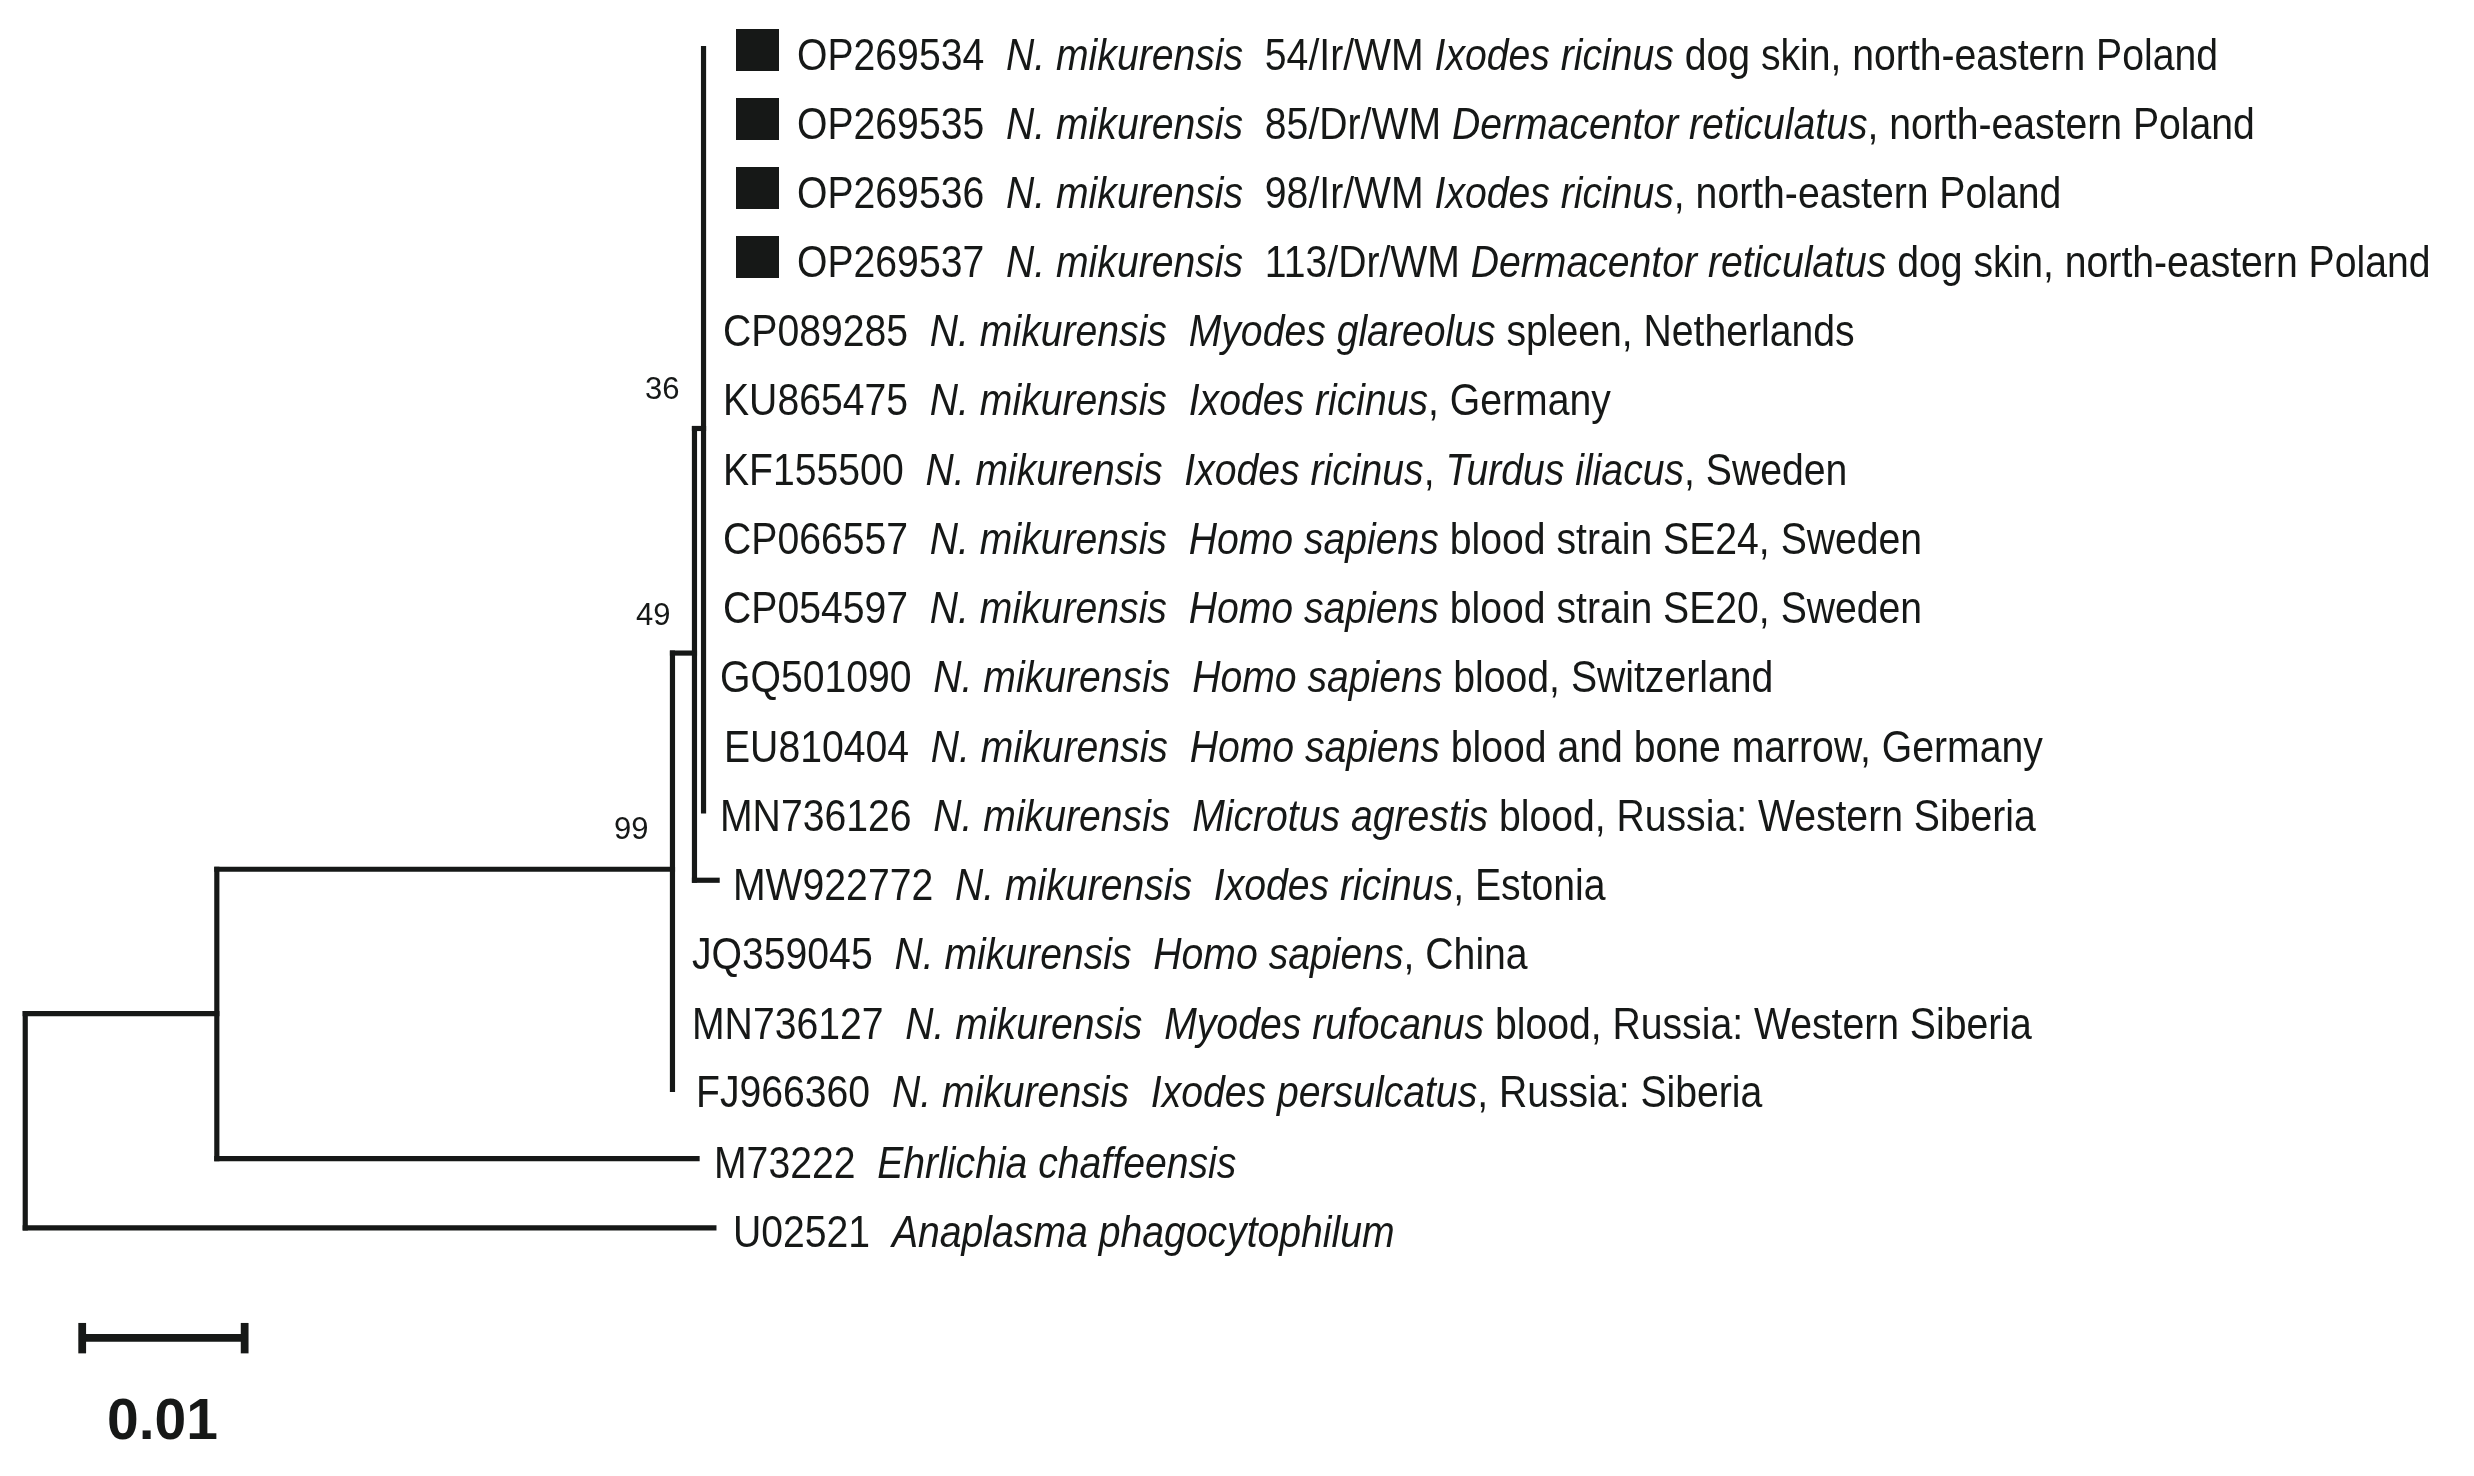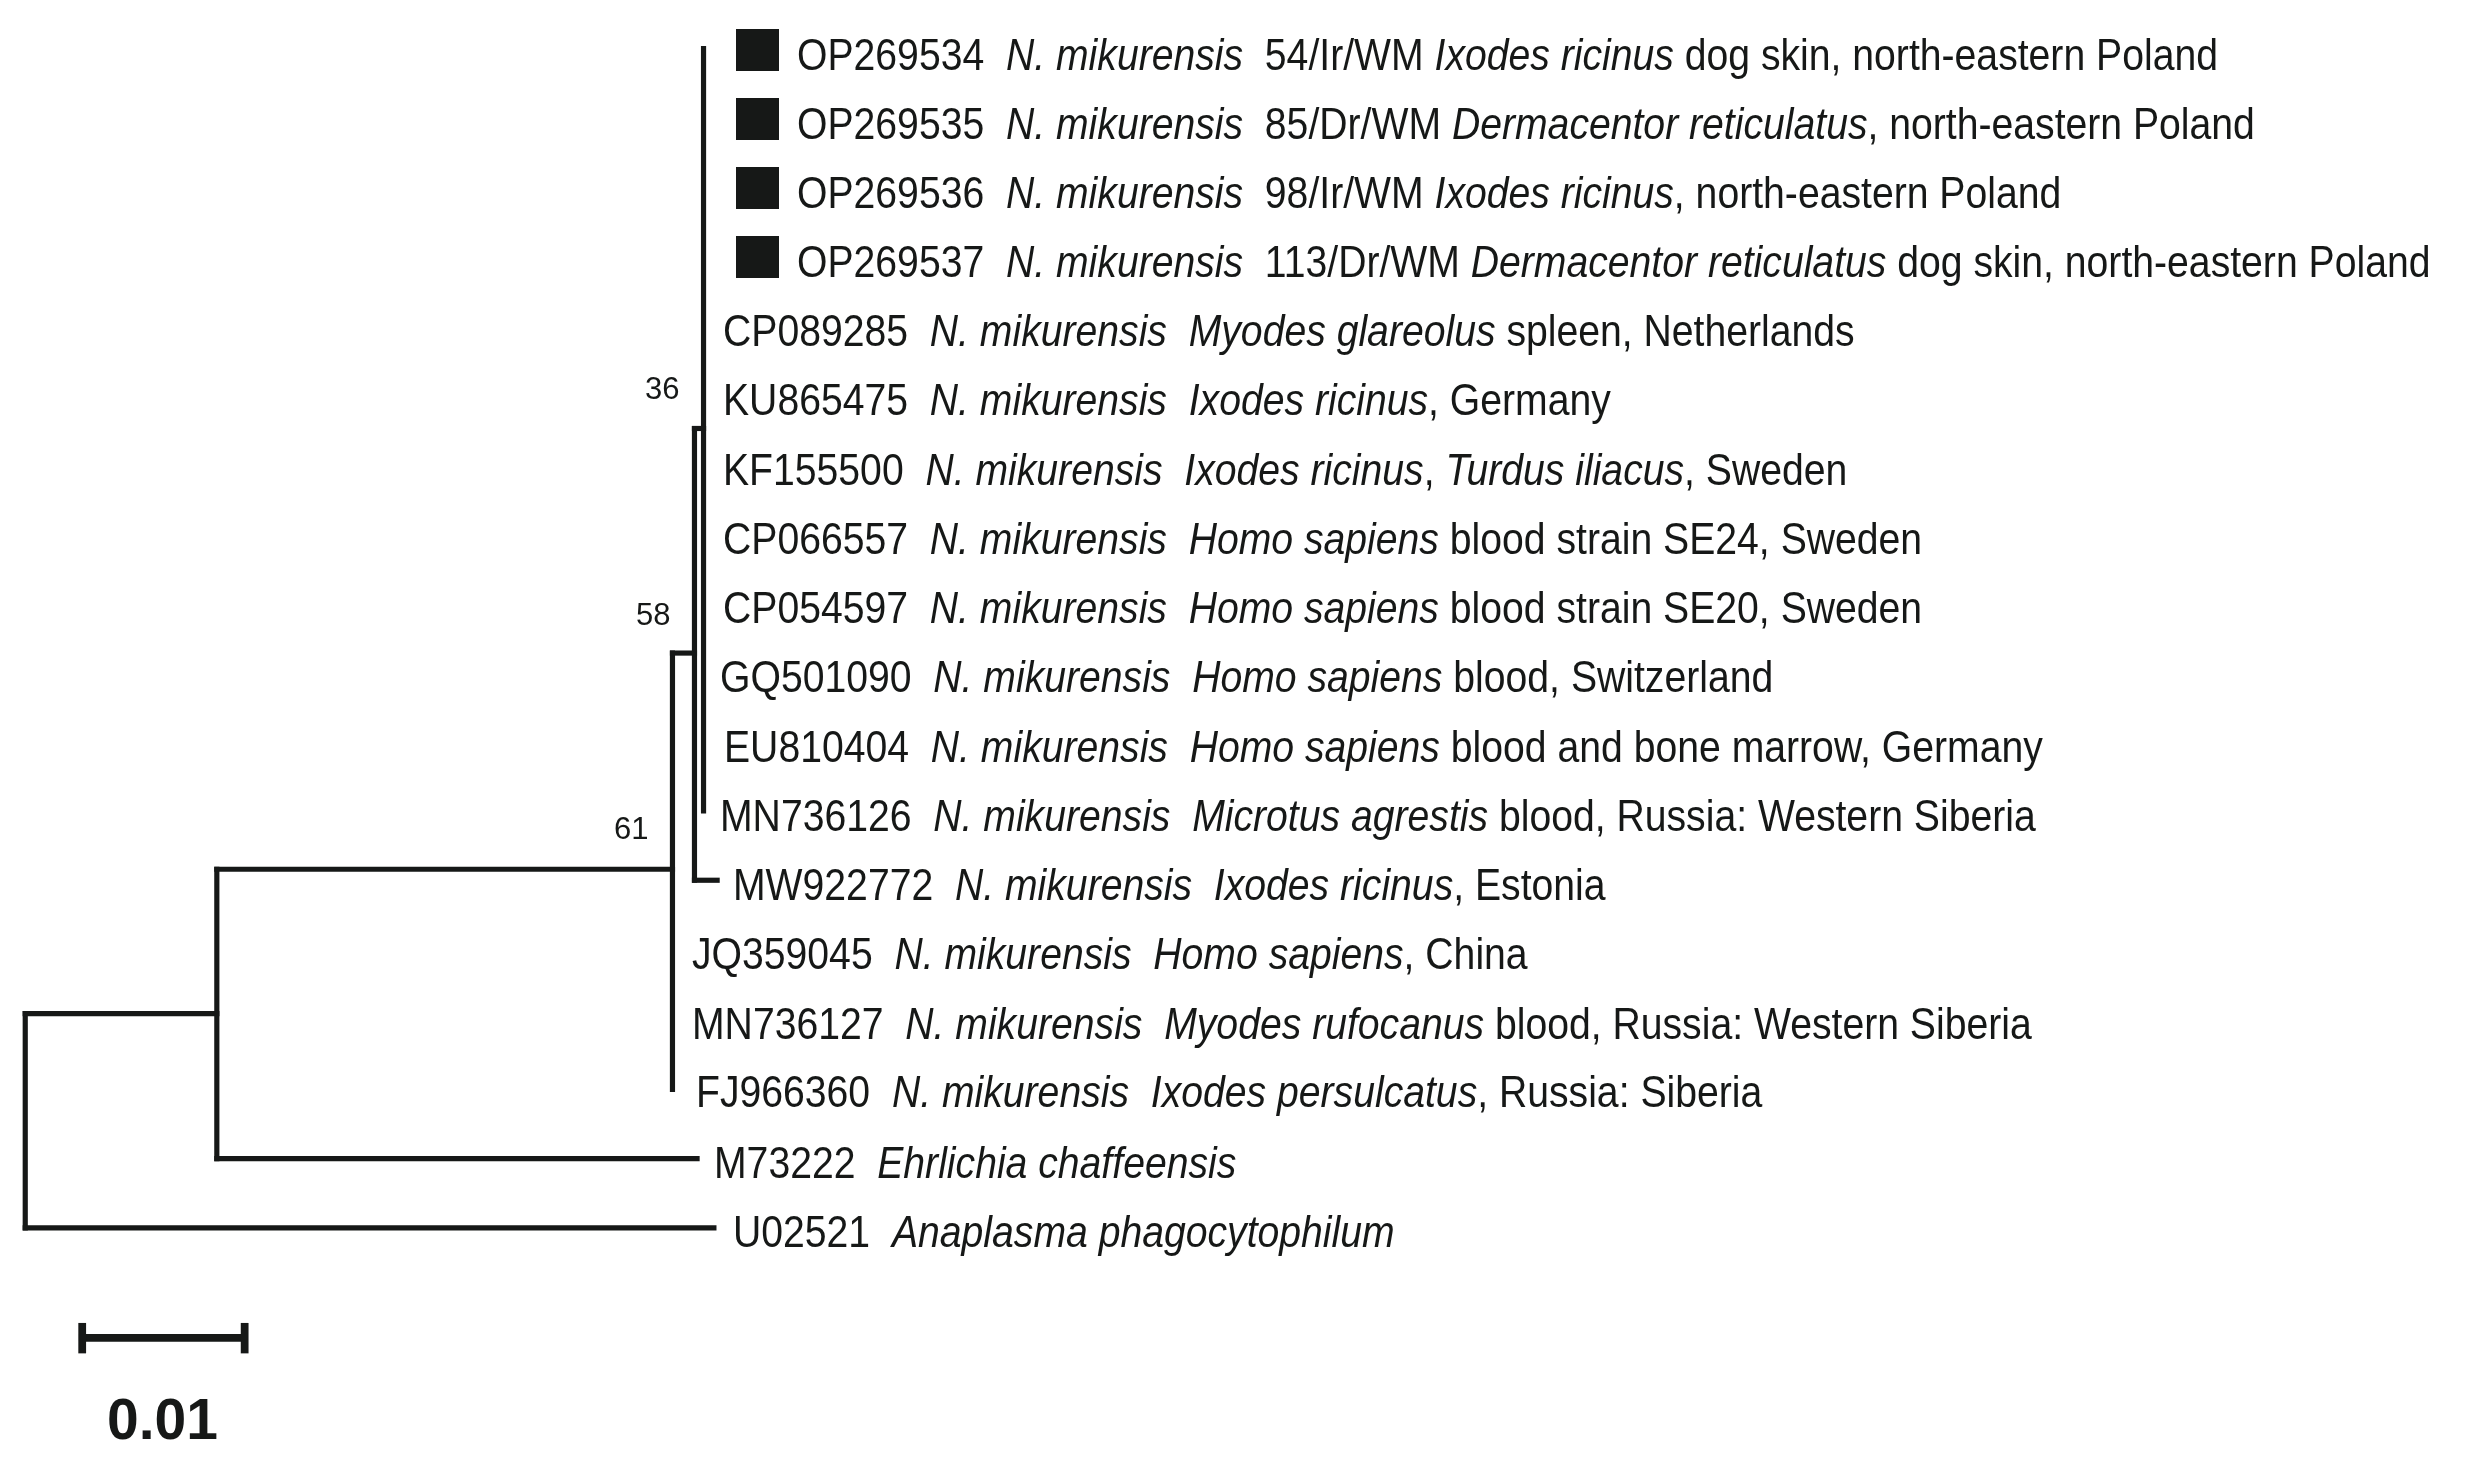--- a/index.html
+++ b/index.html
@@ -65,17 +65,17 @@
     <div class="leaf" style="left: 720px; top: 793px;"><span class="acc">MN736126  </span><span class="it">N. mikurensis</span><span class="plain">  </span><span class="it">Microtus agrestis</span><span class="plain"> blood, Russia: Western Siberia</span></div>
     <div class="leaf" style="left: 733px; top: 862px;"><span class="acc">MW922772  </span><span class="it">N. mikurensis</span><span class="plain">  </span><span class="it">Ixodes ricinus</span><span class="plain">, Estonia</span></div>
     <div class="leaf" style="left: 692px; top: 931px;"><span class="acc">JQ359045  </span><span class="it">N. mikurensis</span><span class="plain">  </span><span class="it">Homo sapiens</span><span class="plain">, China</span></div>
     <div class="leaf" style="left: 692px; top: 1001px;"><span class="acc">MN736127  </span><span class="it">N. mikurensis</span><span class="plain">  </span><span class="it">Myodes rufocanus</span><span class="plain"> blood, Russia: Western Siberia</span></div>
     <div class="leaf" style="left: 696px; top: 1069px;"><span class="acc">FJ966360  </span><span class="it">N. mikurensis</span><span class="plain">  </span><span class="it">Ixodes persulcatus</span><span class="plain">, Russia: Siberia</span></div>
     <div class="leaf" style="left: 714px; top: 1140px;"><span class="acc">M73222  </span><span class="it">Ehrlichia chaffeensis</span></div>
     <div class="leaf" style="left: 733px; top: 1209px;"><span class="acc">U02521  </span><span class="it">Anaplasma phagocytophilum</span></div>
   </div>
 
 <span class="support" style="left:645px; top:369px;">36</span>
-<span class="support" style="left:636px; top:595px;">58</span>
-<span class="support" style="left:614px; top:809px;">61</span>
+<span class="support" style="left:636px; top:595px;">49</span>
+<span class="support" style="left:614px; top:809px;">99</span>
 
 <span class="scale-label" style="left:107px; top:1391px;">0.01</span>
 
 
 </body></html>

